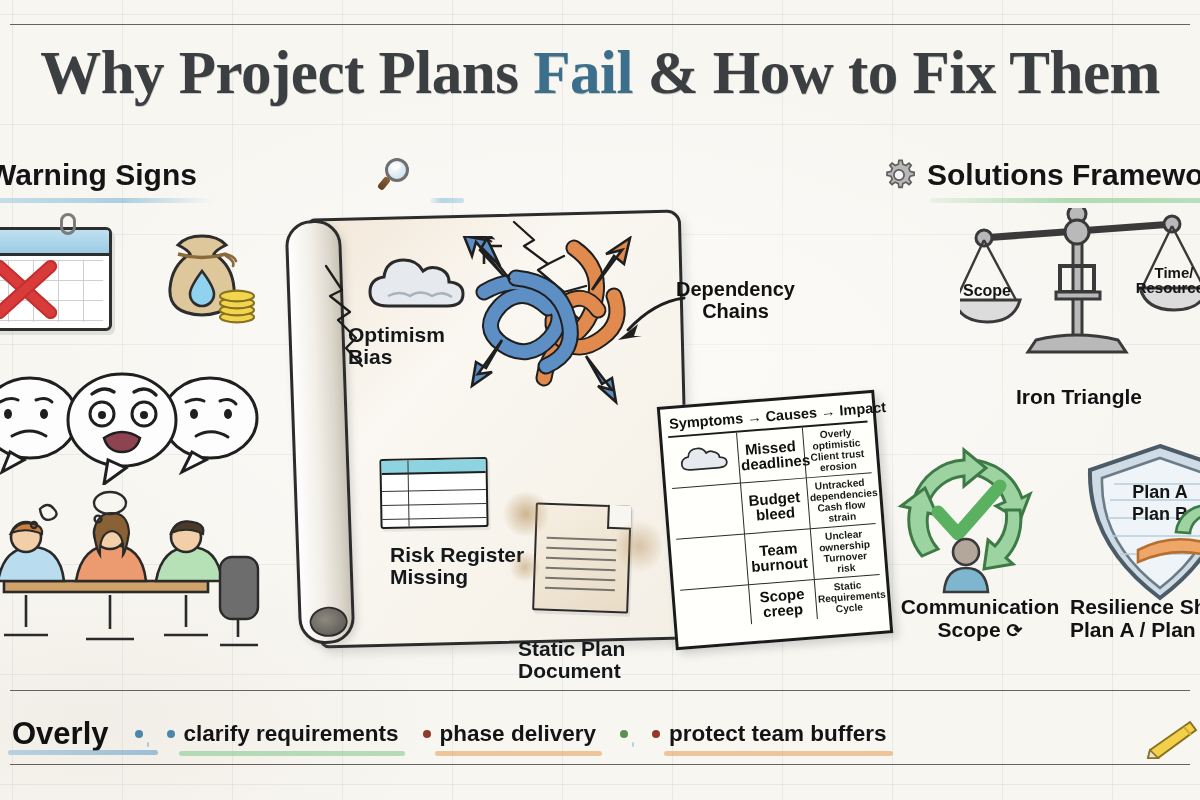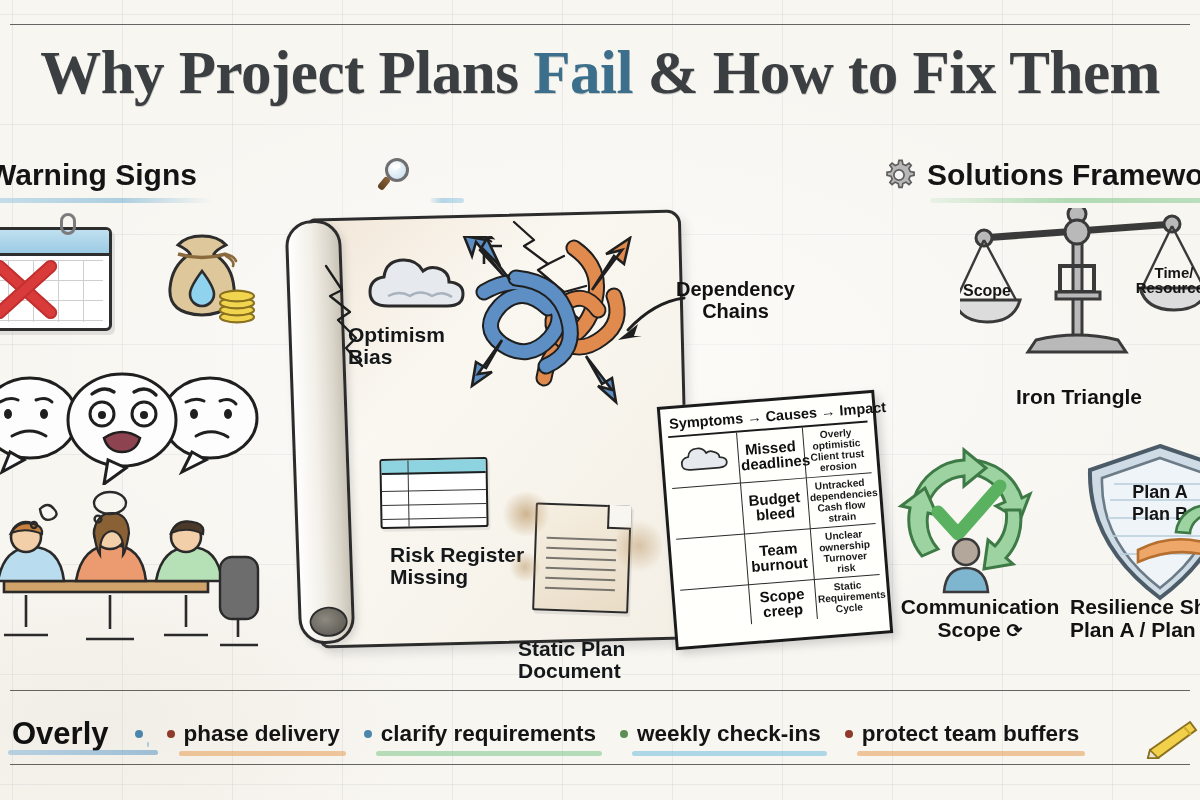--- a/index.html
+++ b/index.html
@@ -646,34 +646,33 @@
 
   <div id="footer">
     <span class="fx-title">Overly</span>
 
     <span class="fx-item">
       <span class="dot" style="background:#4b86ad"></span>
       <span class="ul" style="background:#7fb4d4"></span>
     </span>
 
     <span class="fx-item">
+      <span class="dot" style="background:#4b86ad"></span>
+      <span>clarify requirements</span>
+      <span class="ul" style="background:#8ccb95"></span>
+    </span>
+
+    <span class="fx-item">
       <span class="dot" style="background:#8f3a2a"></span>
       <span>phase delivery</span>
       <span class="ul" style="background:#e8a766"></span>
     </span>
 
     <span class="fx-item">
-      <span class="dot" style="background:#4b86ad"></span>
-      <span>clarify requirements</span>
-      <span class="ul" style="background:#8ccb95"></span>
-    </span>
-
-    <span class="fx-item">
       <span class="dot" style="background:#5d8f55"></span>
-      <span>weekly check-ins</span>
       <span class="ul" style="background:#7fc2e0"></span>
     </span>
 
     <span class="fx-item">
       <span class="dot" style="background:#8f3a2a"></span>
       <span>protect team buffers</span>
       <span class="ul" style="background:#e8a766"></span>
     </span>
 
     <svg id="pencil" viewBox="0 0 58 40">

